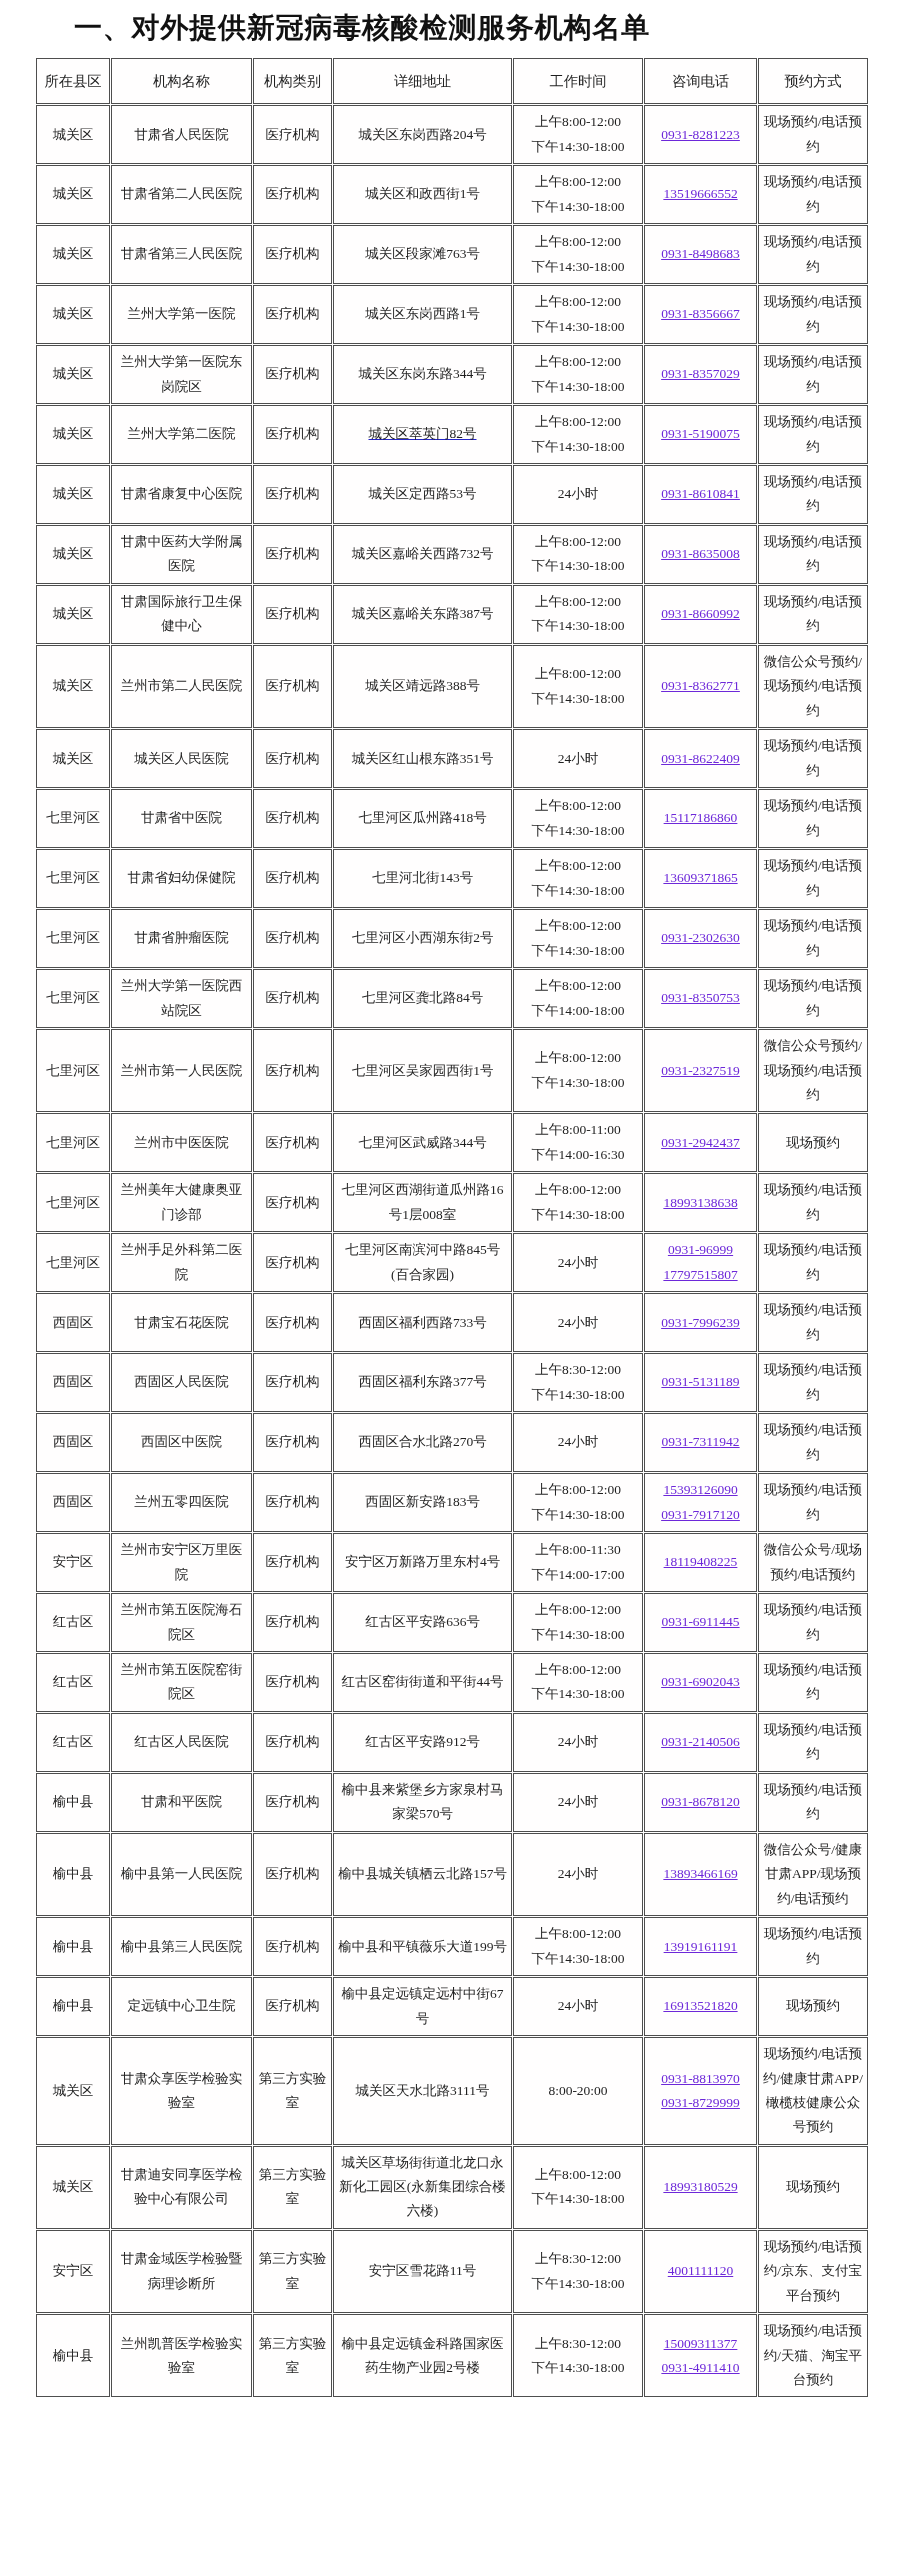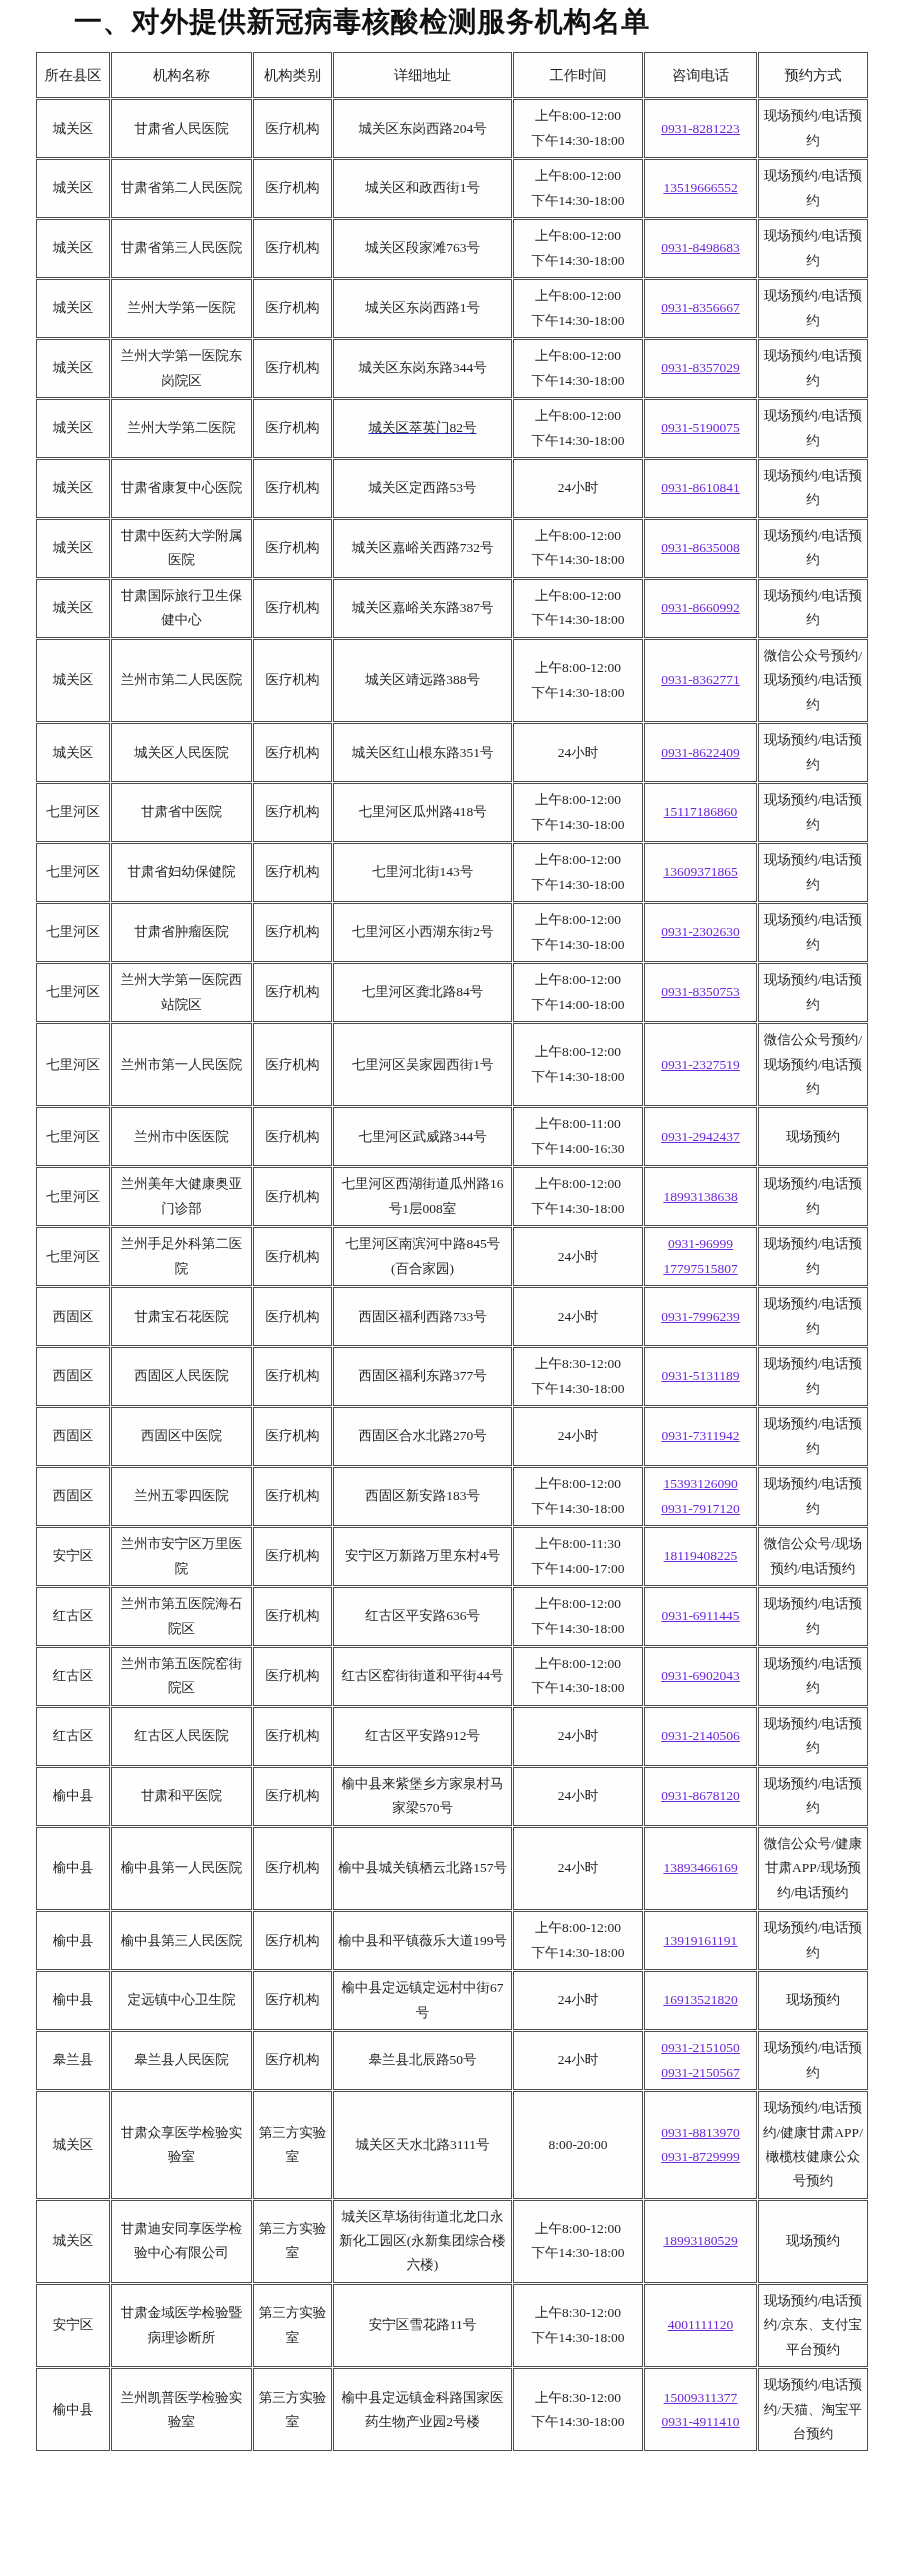--- a/index.html
+++ b/index.html
@@ -4,21 +4,21 @@
 <style>
   html, body { margin: 0; padding: 0; background: #ffffff; }
   body {
     width: 909px;
     font-family: "Liberation Serif", "DejaVu Serif", serif;
     color: #1f1f1f;
   }
   .page-title {
     font-size: 28px;
     font-weight: bold;
-    margin: 3px 0 10px 74px;
+    margin: 9px 0 10px 74px;
     letter-spacing: 0.8px;
     color: #111;
   }
   table.inst-table {
     border-collapse: separate;
     border-spacing: 1.7px;
     table-layout: fixed;
     margin-left: 35px;
     width: 829px;
   }
@@ -438,32 +438,20 @@
         <td>定远镇中心卫生院</td>
         <td>医疗机构</td>
         <td>榆中县定远镇定远村中街67号</td>
         <td class="pre">24小时</td>
         <td>
           <span class="phone-link">16913521820</span>
         </td>
         <td>现场预约</td>
       </tr>
       <tr>
-        <td>皋兰县</td>
-        <td>皋兰县人民医院</td>
-        <td>医疗机构</td>
-        <td>皋兰县北辰路50号</td>
-        <td class="pre">24小时</td>
-        <td>
-          <span class="phone-link">0931-2151050</span>
-          <span class="phone-link">0931-2150567</span>
-        </td>
-        <td>现场预约/电话预约</td>
-      </tr>
-      <tr>
         <td>城关区</td>
         <td>甘肃众享医学检验实验室</td>
         <td>第三方实验室</td>
         <td>城关区天水北路3111号</td>
         <td class="pre">8:00-20:00</td>
         <td>
           <span class="phone-link">0931-8813970</span>
           <span class="phone-link">0931-8729999</span>
         </td>
         <td>现场预约/电话预约/健康甘肃APP/橄榄枝健康公众号预约</td>

